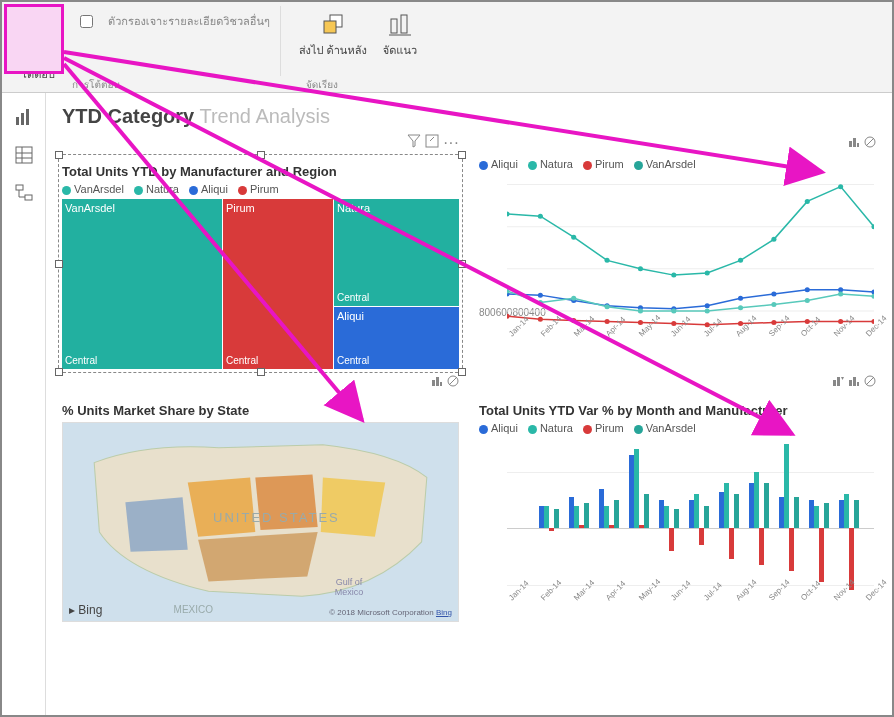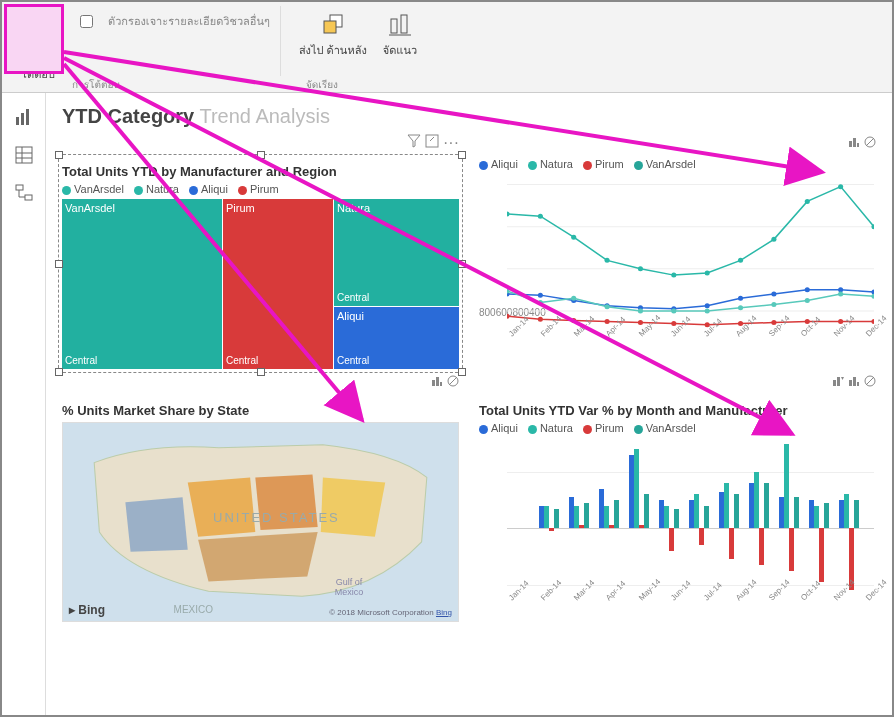--- a/index.html
+++ b/index.html
@@ -284,21 +284,21 @@
           <path d="M120 60 L180 55 L185 110 L130 115 Z" fill="#e8a23a" opacity="0.8"></path>
           <path d="M185 55 L240 52 L245 105 L190 108 Z" fill="#d9863a" opacity="0.8"></path>
           <path d="M60 80 L115 75 L120 128 L65 130 Z" fill="#7a9bc4" opacity="0.7"></path>
           <path d="M250 55 L310 60 L300 115 L248 110 Z" fill="#f0c64a" opacity="0.8"></path>
           <path d="M130 118 L245 110 L235 155 L140 160 Z" fill="#c98f4a" opacity="0.7"></path>
         </svg>
         <div style="position:absolute;left:38%;top:44%;font-size:13px;color:#9aa;letter-spacing:2px">UNITED STATES</div>
         <div style="position:absolute;left:28%;bottom:6px;font-size:10px;color:#9aa">MEXICO</div>
         <div style="position:absolute;right:24%;bottom:24px;font-size:9px;color:#88a;white-space:pre;text-align:center">Gulf of
 Mexico</div>
-        <div style="position:absolute;left:6px;bottom:4px;font-size:12px;color:#444;font-weight:700">▸ <span>Bing</span></div>
+        <div style="position:absolute;left:6px;bottom:4px;font-size:12px;color:#444;font-weight:400">▸ <span>Bing</span></div>
         <div style="position:absolute;right:6px;bottom:4px;font-size:8px;color:#667"><span>© 2018 Microsoft Corporation</span> <span style="text-decoration:underline;color:#35a">Bing</span></div>
       </div>
     </div>
 
     <div class="visual" style="grid-column:2">
       <div class="vtitle">Total Units YTD Var % by Month and Manufacturer</div>
       <div class="legend">
         <span><span class="dot" style="background:#2a6bd8"></span><span>Aliqui</span></span>
         <span><span class="dot" style="background:#2ab8a8"></span><span>Natura</span></span>
         <span><span class="dot" style="background:#d83a3a"></span><span>Pirum</span></span>

